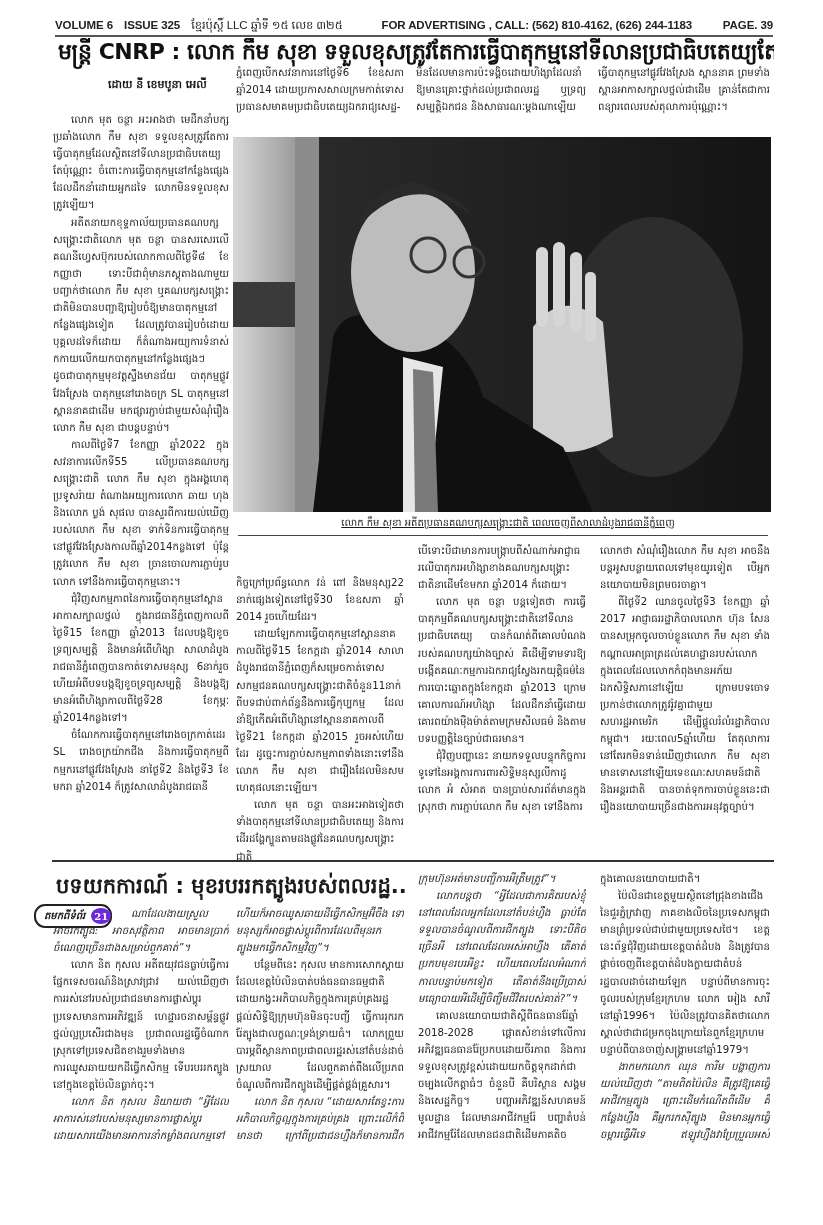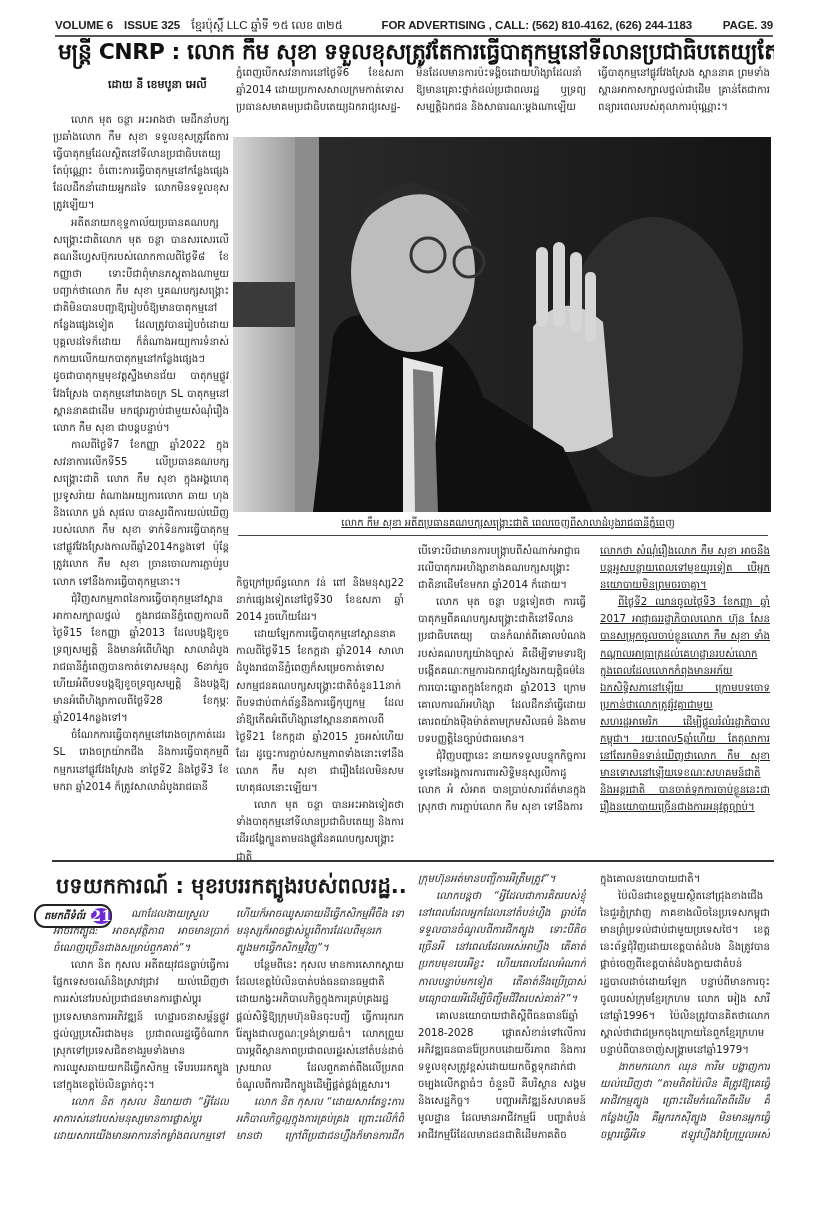--- a/index.html
+++ b/index.html
@@ -24,21 +24,21 @@
   .caption { position: absolute; left: 239px; top: 516px; width: 538px; text-align: center; font-size: 10px; text-decoration: underline; }
   .cap-rule { position: absolute; left: 238px; top: 535px; width: 530px; height: 1px; background: #444; }
   .sec-rule { position: absolute; left: 52px; top: 860px; width: 722px; height: 2px; background: #333; }
   .headline2 { position: absolute; left: 56px; top: 872px; width: 350px; font-size: 21px; font-weight: bold;
                white-space: nowrap; overflow: hidden; }
   .badge { position: absolute; left: 34px; top: 904px; height: 20px; border: 2px solid #222; border-radius: 11px;
            padding: 0 0 0 8px; display: flex; align-items: center; font-size: 10px; font-weight: bold;
            font-style: italic; }
   .badge .num { display: inline-flex; align-items: center; justify-content: center; width: 20px; height: 16px;
                 border-radius: 50%; background: #6d28d9; color: #fff; font-family: "DejaVu Serif", serif;
-                font-weight: bold; font-size: 15px; margin-left: 6px; margin-right: -1px; font-style: normal; }
+                font-weight: bold; font-size: 10px; margin-left: 6px; margin-right: -1px; font-style: normal; }
 </style>
 </head>
 <body>
 
 <div class="masthead">
   <div class="left">
     <span>VOLUME 6</span>
     <span>ISSUE 325</span>
     <span style="font-weight:normal">ខ្មែរប៉ុស្តិ៍ LLC ឆ្នាំទី ១៥ លេខ ៣២៥</span>
   </div>
@@ -102,21 +102,21 @@
 <div class="col" style="left:236px; top:542px; width:168px; height:316px;margin-top:32px;">
   <p class="noindent">កិច្ចក្រៅប្រព័ន្ធលោក វន់ ពៅ និងមនុស្ស22 នាក់ផ្សេងទៀតនៅថ្ងៃទី30 ខែឧសភា ឆ្នាំ 2014 រួចហើយដែរ។</p>
   <p>ដោយឡែកការធ្វើបាតុកម្មនៅស្ពាននាគ កាលពីថ្ងៃទី15 ខែកក្កដា ឆ្នាំ2014 សាលាដំបូងរាជធានីភ្នំពេញក៏សម្រេចកាត់ទោសសកម្មជនគណបក្សសង្គ្រោះជាតិចំនួន11នាក់ ពីបទជាប់ពាក់ព័ន្ធនឹងការធ្វើកុប្បកម្ម ដែលនាំឱ្យកើតអំពើហិង្សានៅស្ពាននាគកាលពីថ្ងៃទី21 ខែកក្កដា ឆ្នាំ2015 រួចអស់ហើយដែរ ដូច្នេះការភ្ជាប់សកម្មភាពទាំងនោះទៅនឹងលោក កឹម សុខា ជារឿងដែលមិនសមហេតុផលនោះឡើយ។</p>
   <p>លោក មុត ចន្ថា បានអះអាងទៀតថា ទាំងបាតុកម្មនៅទីលានប្រជាធិបតេយ្យ និងការដើរដង្ហែក្បួនតាមដងផ្លូវនៃគណបក្សសង្គ្រោះជាតិ</p>
 </div>
 <div class="col" style="left:418px; top:542px; width:168px; height:316px;">
   <p class="noindent">បើទោះបីជាមានការបង្ក្រាបពីសំណាក់អាជ្ញាធរលើបាតុករអហិង្សាខាងគណបក្សសង្គ្រោះជាតិនាដើមខែមករា ឆ្នាំ2014 ក៏ដោយ។</p>
   <p>លោក មុត ចន្ថា បន្តទៀតថា ការធ្វើបាតុកម្មពីគណបក្សសង្គ្រោះជាតិនៅទីលានប្រជាធិបតេយ្យ បានកំណត់ពីគោលបំណងរបស់គណបក្សយ៉ាងច្បាស់ គឺដើម្បីទាមទារឱ្យបង្កើតគណៈកម្មការឯករាជ្យស្វែងរកយុត្តិធម៌នៃការបោះឆ្នោតក្នុងខែកក្កដា ឆ្នាំ2013 ក្រោមគោលការណ៍អហិង្សា ដែលដឹកនាំធ្វើដោយគោរពយ៉ាងម៉ឺងម៉ាត់តាមក្រមសីលធម៌ និងតាមបទបញ្ញត្តិនៃច្បាប់ជាធរមាន។</p>
   <p>ជុំវិញបញ្ហានេះ នាយកទទួលបន្ទុកកិច្ចការទូទៅនៃអង្គការការពារសិទ្ធិមនុស្សលីកាដូ លោក អំ សំអាត បានប្រាប់សារព័ត៌មានក្នុងស្រុកថា ការភ្ជាប់លោក កឹម សុខា ទៅនឹងការ</p>
 </div>
-<div class="col" style="left:600px; top:542px; width:170px; height:316px;text-decoration:underline;">
+<div class="col" style="left:600px; top:542px; width:170px; height:316px;">
   <p class="noindent">លោកថា សំណុំរឿងលោក កឹម សុខា អាចនឹងបន្តអូសបន្លាយពេលទៅមុខយូរទៀត បើអ្នកនយោបាយមិនព្រមចរចាគ្នា។</p>
   <p>ពីថ្ងៃទី2 ឈានចូលថ្ងៃទី3 ខែកញ្ញា ឆ្នាំ 2017 អាជ្ញាធររដ្ឋាភិបាលលោក ហ៊ុន សែន បានសម្រុកចូលចាប់ខ្លួនលោក កឹម សុខា ទាំងកណ្តាលអាធ្រាត្រដល់គេហដ្ឋានរបស់លោក ក្នុងពេលដែលលោកកំពុងមានអភ័យឯកសិទ្ធិសភានៅឡើយ ក្រោមបទចោទប្រកាន់ថាលោកត្រូវរ៉ូវគ្នាជាមួយសហរដ្ឋអាមេរិក ដើម្បីផ្តួលរំលំរដ្ឋាភិបាលកម្ពុជា។ រយៈពេល5ឆ្នាំហើយ តែតុលាការនៅតែរកមិនទាន់ឃើញថាលោក កឹម សុខា មានទោសនៅឡើយទេខណៈសហគមន៍ជាតិ និងអន្តរជាតិ បានចាត់ទុកការចាប់ខ្លួននេះជារឿងនយោបាយច្រើនជាងការអនុវត្តច្បាប់។</p>
 </div>
 
 <div class="sec-rule"></div>
 
 <div class="headline2">បទយកការណ៍ : មុខរបររកត្បូងរបស់ពលរដ្ឋ...</div>
 
 <div class="badge">
   <span>តមកពីទំព័រ</span>

